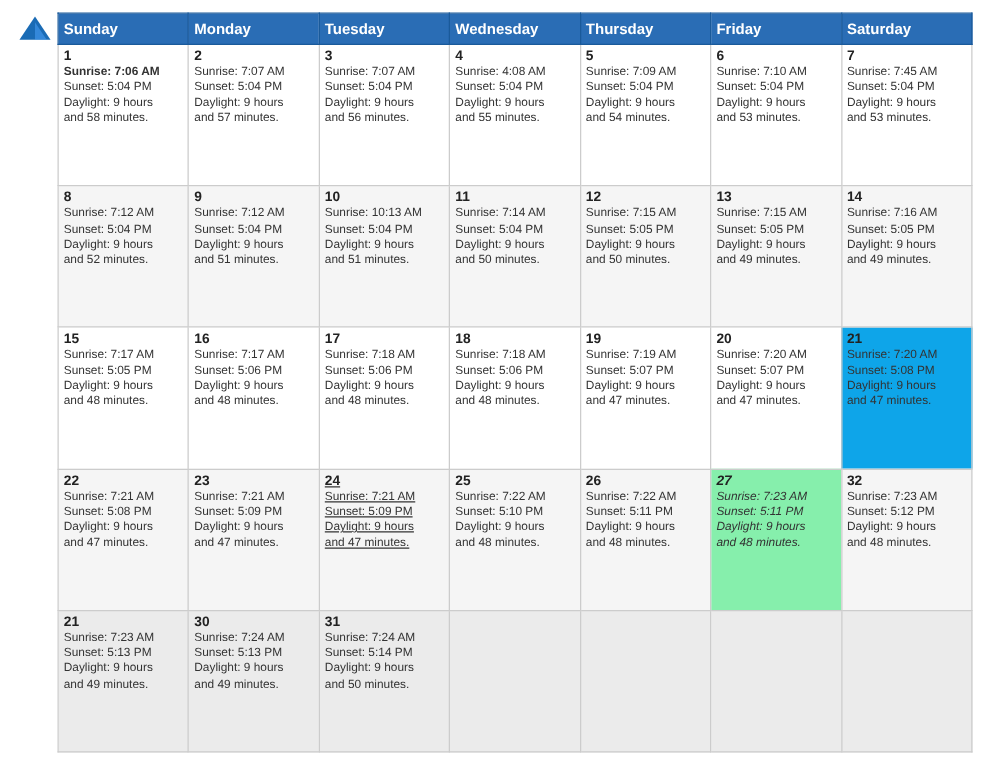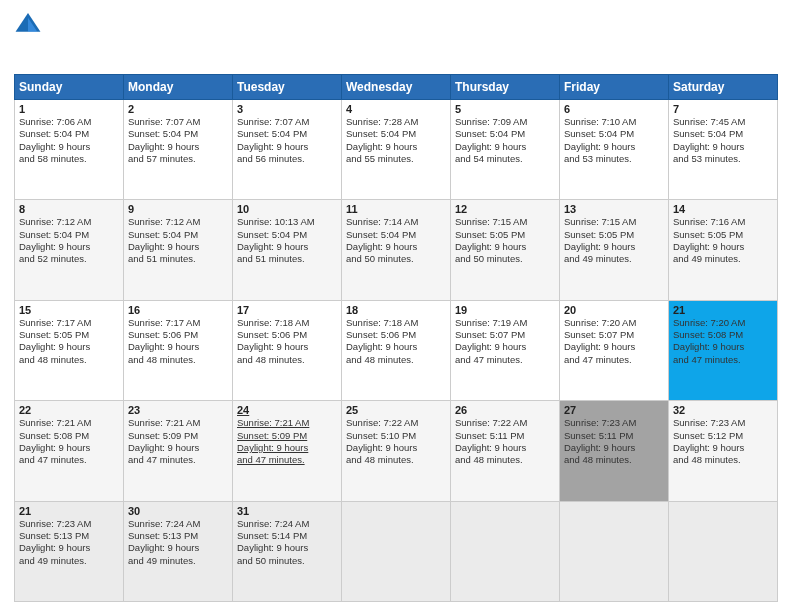--- a/index.html
+++ b/index.html
@@ -8,22 +8,21 @@
       background: #fff;
       width: 792px;
       height: 612px;
       overflow: hidden;
     }
     .page {
       width: 792px;
       height: 612px;
       padding: 10px 14px 10px 14px;
       display: flex;
-      flex-direction: column;
-      gap: 28px;
+      flex-direction: row;
     }
     .header {
       display: flex;
       justify-content: space-between;
       align-items: flex-start;
       margin-bottom: 8px;
     }
     .logo {
       display: flex;
       align-items: center;
@@ -130,42 +129,42 @@
           <th>Wednesday</th>
           <th>Thursday</th>
           <th>Friday</th>
           <th>Saturday</th>
         </tr>
     </thead>
     <tbody id="calendar-body">
     <tr>
           <td style="background: rgb(255, 255, 255);">
             <span class="day-num">1</span>
-            <div style="white-space: pre-wrap; line-height: 1.3;">Sunrise: 7:06 AM</div>
+            <div style="white-space: pre-wrap; line-height: 1.3; font-weight: bold;">Sunrise: 7:06 AM</div>
             <div style="white-space: pre-wrap; line-height: 1.3;">Sunset: 5:04 PM</div>
             <div style="white-space: pre-wrap; line-height: 1.3;">Daylight: 9 hours
 and 58 minutes.</div>
           </td>
           <td style="background: rgb(255, 255, 255);">
             <span class="day-num">2</span>
             <div style="white-space: pre-wrap; line-height: 1.3;">Sunrise: 7:07 AM</div>
             <div style="white-space: pre-wrap; line-height: 1.3;">Sunset: 5:04 PM</div>
             <div style="white-space: pre-wrap; line-height: 1.3;">Daylight: 9 hours
 and 57 minutes.</div>
           </td>
           <td style="background: rgb(255, 255, 255);">
             <span class="day-num">3</span>
             <div style="white-space: pre-wrap; line-height: 1.3;">Sunrise: 7:07 AM</div>
             <div style="white-space: pre-wrap; line-height: 1.3;">Sunset: 5:04 PM</div>
             <div style="white-space: pre-wrap; line-height: 1.3;">Daylight: 9 hours
 and 56 minutes.</div>
           </td>
           <td style="background: rgb(255, 255, 255);">
             <span class="day-num">4</span>
-            <div style="white-space: pre-wrap; line-height: 1.3;">Sunrise: 7:28 AM</div>
+            <div style="white-space: pre-wrap; line-height: 1.3;">Sunrise: 4:08 AM</div>
             <div style="white-space: pre-wrap; line-height: 1.3;">Sunset: 5:04 PM</div>
             <div style="white-space: pre-wrap; line-height: 1.3;">Daylight: 9 hours
 and 55 minutes.</div>
           </td>
           <td style="background: rgb(255, 255, 255);">
             <span class="day-num">5</span>
             <div style="white-space: pre-wrap; line-height: 1.3;">Sunrise: 7:09 AM</div>
             <div style="white-space: pre-wrap; line-height: 1.3;">Sunset: 5:04 PM</div>
             <div style="white-space: pre-wrap; line-height: 1.3;">Daylight: 9 hours
 and 54 minutes.</div>
@@ -316,21 +315,21 @@
             <div style="white-space: pre-wrap; line-height: 1.3;">Daylight: 9 hours
 and 48 minutes.</div>
           </td>
           <td style="background: rgb(245, 245, 245);">
             <span class="day-num">26</span>
             <div style="white-space: pre-wrap; line-height: 1.3;">Sunrise: 7:22 AM</div>
             <div style="white-space: pre-wrap; line-height: 1.3;">Sunset: 5:11 PM</div>
             <div style="white-space: pre-wrap; line-height: 1.3;">Daylight: 9 hours
 and 48 minutes.</div>
           </td>
-          <td style="background: #a3a3a3;">
+          <td style="background: #86efac; font-style: italic;">
             <span class="day-num">27</span>
             <div style="white-space: pre-wrap; line-height: 1.3;">Sunrise: 7:23 AM</div>
             <div style="white-space: pre-wrap; line-height: 1.3;">Sunset: 5:11 PM</div>
             <div style="white-space: pre-wrap; line-height: 1.3;">Daylight: 9 hours
 and 48 minutes.</div>
           </td>
           <td style="background: rgb(245, 245, 245);">
             <span class="day-num">32</span>
             <div style="white-space: pre-wrap; line-height: 1.3;">Sunrise: 7:23 AM</div>
             <div style="white-space: pre-wrap; line-height: 1.3;">Sunset: 5:12 PM</div>

